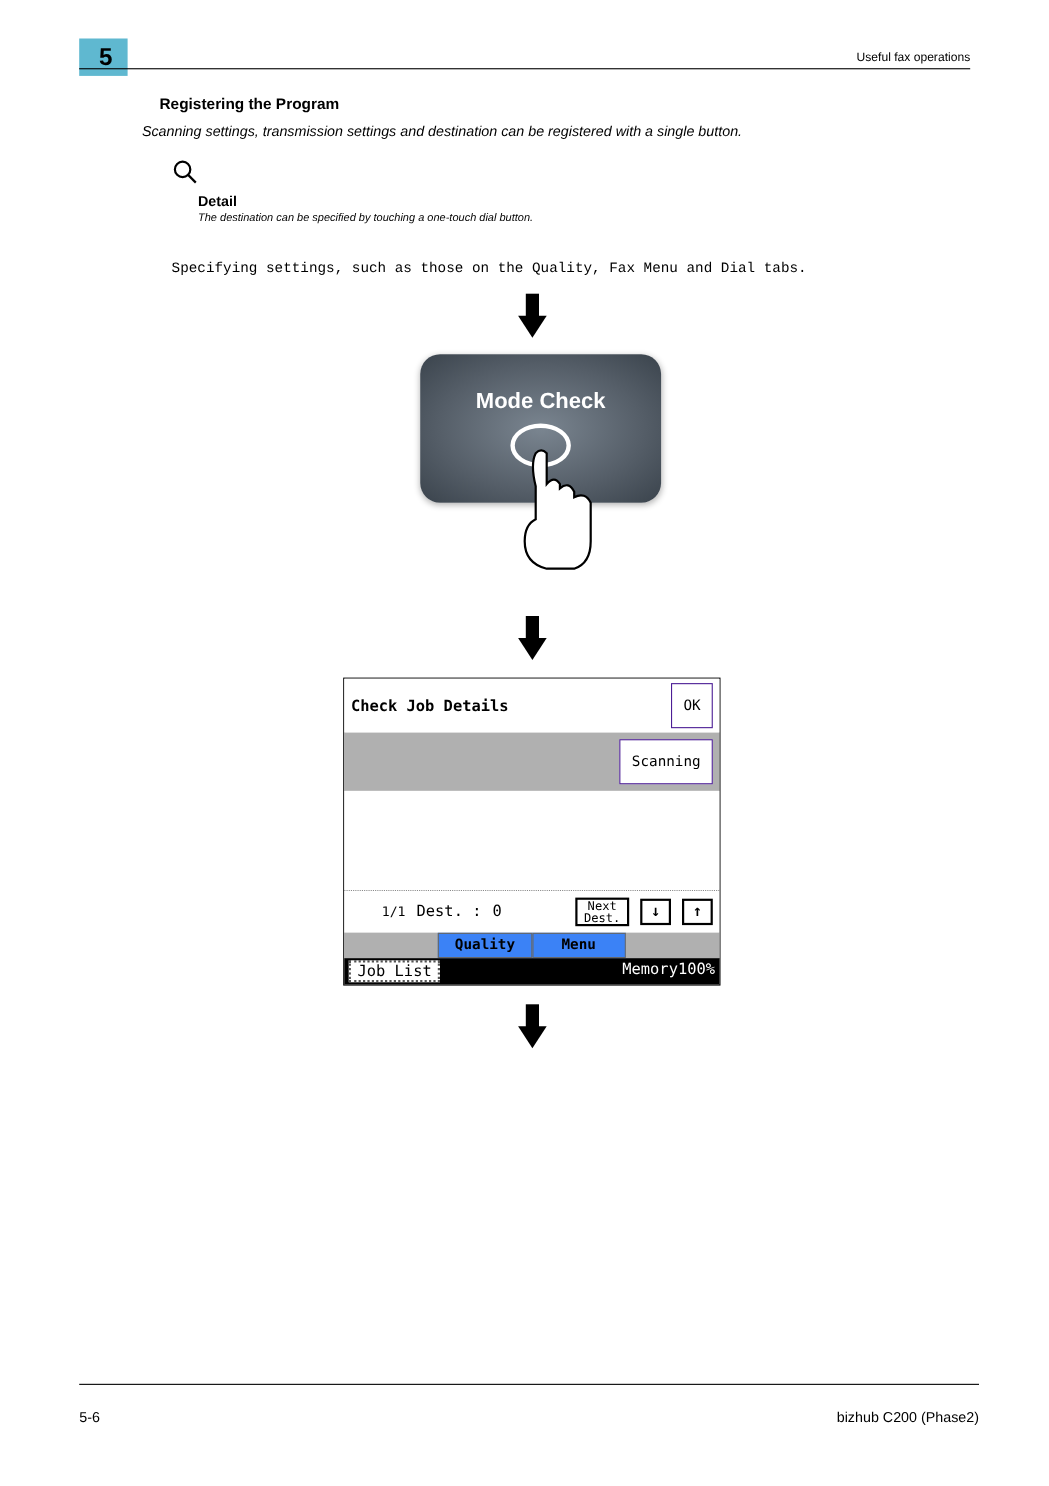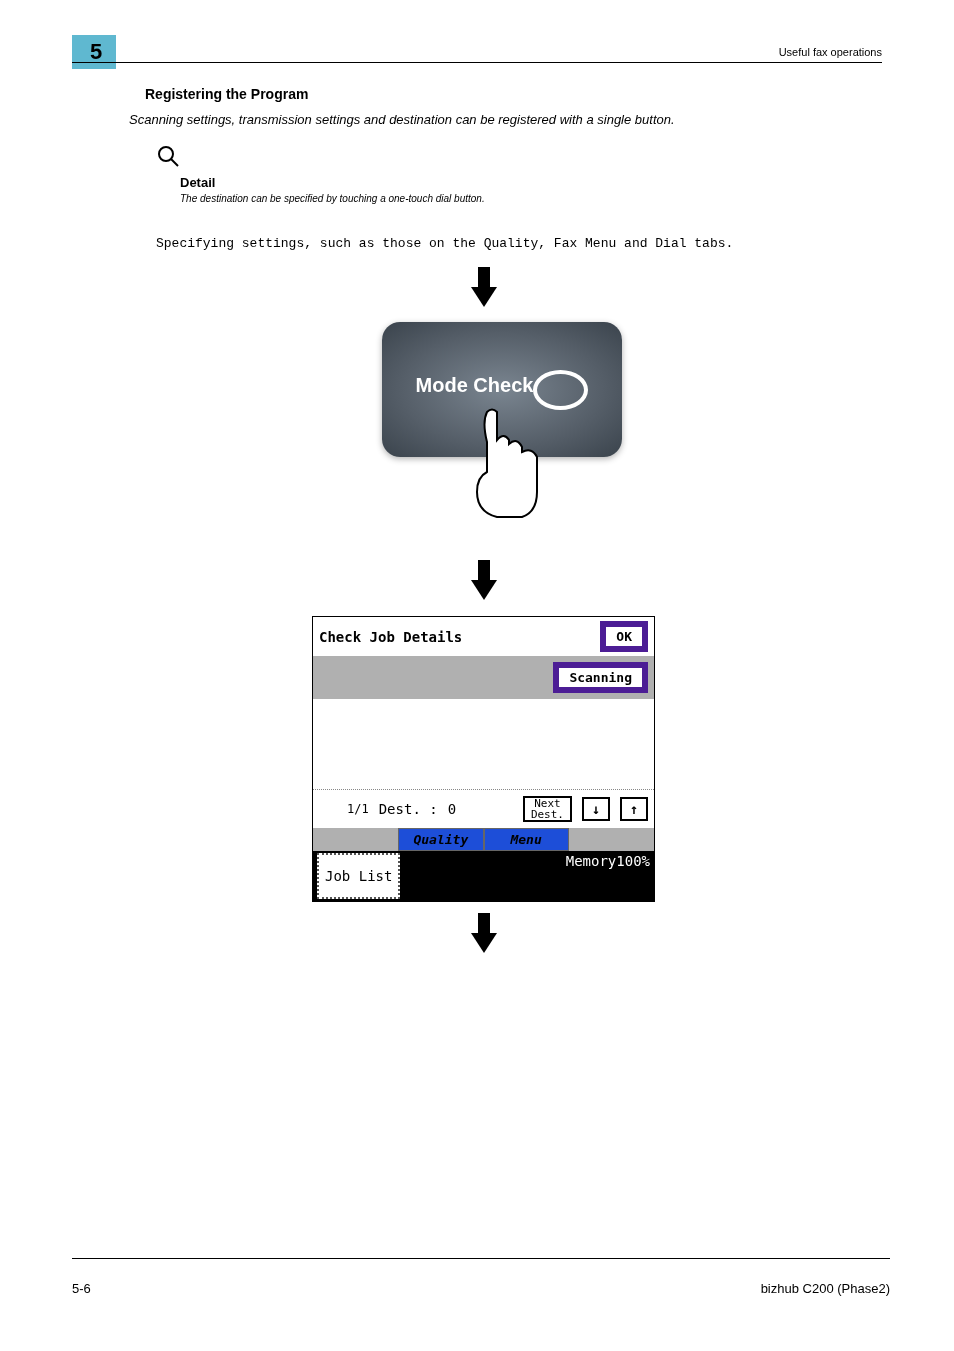--- a/index.html
+++ b/index.html
@@ -101,25 +101,26 @@
     .arrow-2 { position: absolute; top: 580px; left: 471px; }
     .arrow-3 { position: absolute; top: 933px; left: 471px; }
     .mode-check-img {
       position: absolute;
       top: 322px;
       left: 382px;
       width: 205px;
       height: 200px;
     }
     .mc-box {
-      width: 240px;
+      width: 219px;
       height: 135px;
       background: radial-gradient(ellipse at center, #7a8590 0%, #555e68 60%, #3a434c 100%);
       border-radius: 18px;
       display: flex;
+      flex-direction: column;
       align-items: center;
       justify-content: center;
       box-shadow: 0 2px 6px rgba(0,0,0,0.3);
     }
     .mc-label {
       color: #fff;
       font-size: 20px;
       font-weight: bold;
       margin-bottom: 8px;
     }
@@ -149,24 +150,24 @@
     }
     .lcd-titlebar {
       display: flex;
       justify-content: space-between;
       align-items: center;
       padding: 4px 6px;
       background: #fff;
     }
     .lcd-title { font-weight: bold; }
     .lcd-btn {
-      border: 6px solid #4c1d95;
-      padding: 2px 10px;
-      background: #fff;
-      font-weight: bold;
+      border: 1px solid #4c1d95;
+      padding: 12px 10px;
+      background: #fff;
+      font-weight: normal;
       font-size: 13px;
     }
     .lcd-gray {
       background: #b0b0b0;
       padding: 6px;
       display: flex;
       justify-content: flex-end;
     }
     .lcd-blank {
       height: 90px;
@@ -187,32 +188,32 @@
     }
     .lcd-tab {
       flex: 1;
       text-align: center;
       padding: 3px 0;
       border: 1px solid #666;
       font-weight: bold;
       font-size: 13px;
     }
     .lcd-tab.blank { background: #b0b0b0; border-color: transparent; }
-    .lcd-tab.active { background: #1d4ed8; font-style: italic; }
+    .lcd-tab.active { background: #3b82f6; }
     .lcd-footer {
       display: flex;
       justify-content: space-between;
       background: #000;
       color: #fff;
       padding: 2px 4px;
     }
     .lcd-job {
       background: #fff;
       color: #000;
-      padding: 13px 6px;
+      padding: 0 6px;
       border: 2px dotted #555;
     }
     .nav-btn {
       border: 2px solid #000;
       width: 28px;
       height: 24px;
       display: inline-flex;
       align-items: center;
       justify-content: center;
       font-weight: bold;

